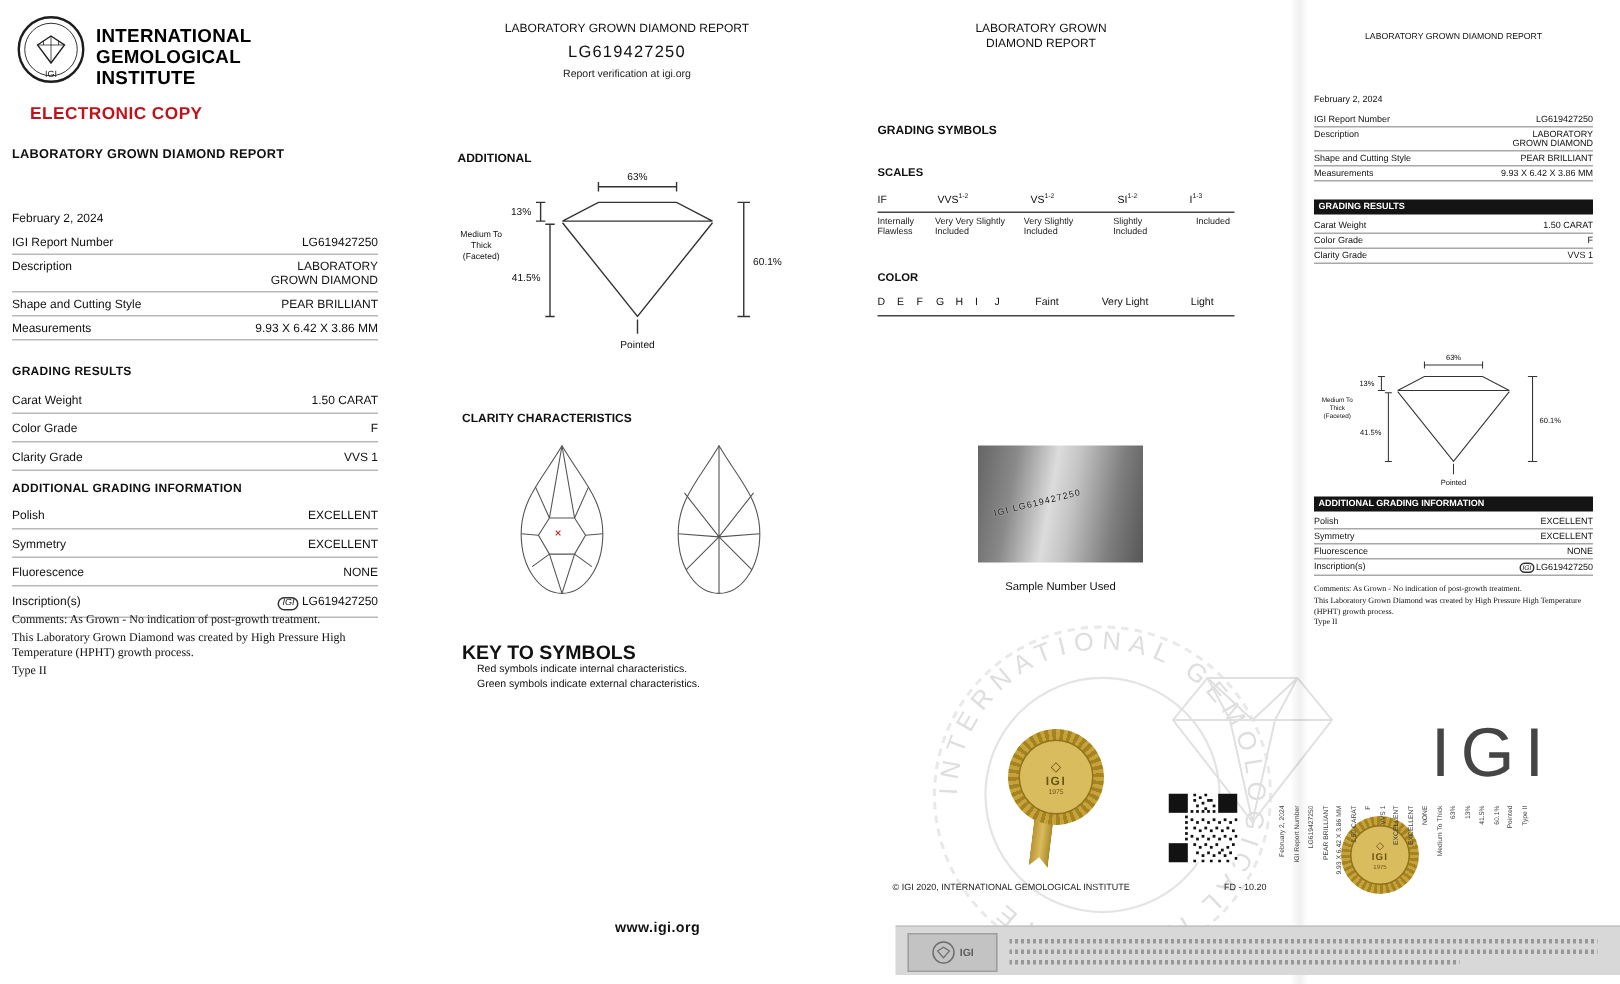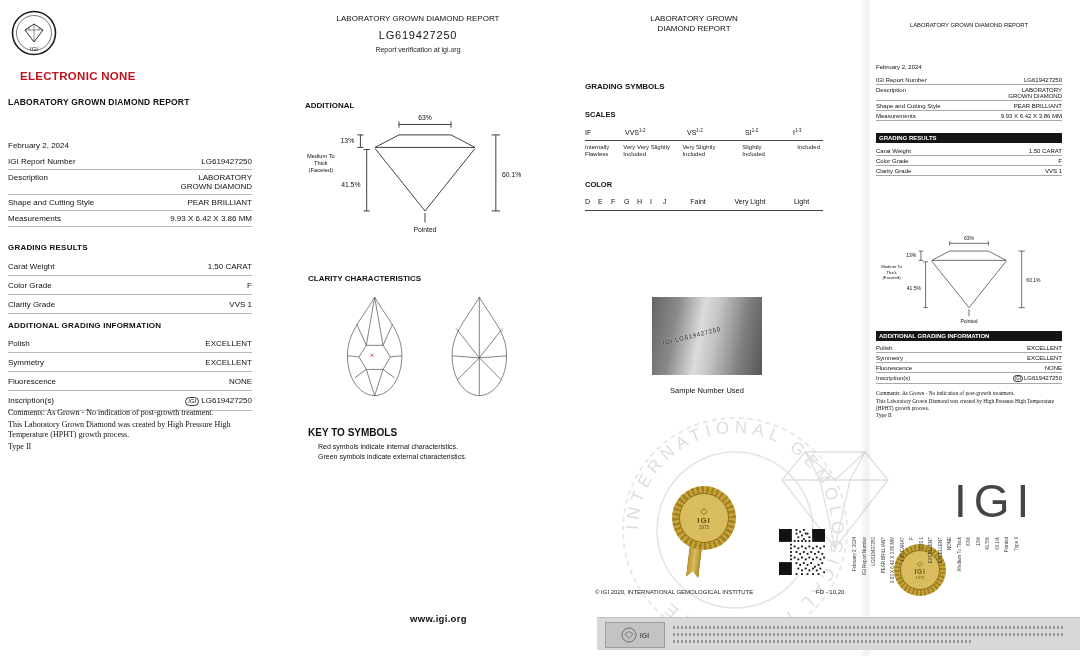--- a/index.html
+++ b/index.html
@@ -73,21 +73,26 @@
 
   <div class="abs" style="left:10px;top:9px">
     <svg width="48" height="50" viewBox="0 0 48 50">
       <circle cx="24" cy="24" r="21.5" fill="none" stroke="#1d1d1d" stroke-width="1.6"></circle>
       <circle cx="24" cy="24" r="17.5" fill="none" stroke="#1d1d1d" stroke-width="0.6"></circle>
       <path d="M15,21 L24,15 L33,21 L24,33 Z" fill="none" stroke="#1d1d1d" stroke-width="0.9"></path>
       <path d="M15,21 L33,21 M24,15 L24,33 M19,18 L19,21 M29,18 L29,21" stroke="#1d1d1d" stroke-width="0.5"></path>
       <text x="24" y="42" text-anchor="middle" font-size="6" fill="#1d1d1d">IGI</text>
     </svg>
   </div>
-  <div class="abs b" style="left:20px;top:70px;font-size:11.5px;color:#c1121c;letter-spacing:0.3px">ELECTRONIC NONE</div>
+  <div class="abs b" style="left:64px;top:17px;font-size:12.5px;line-height:14px;letter-spacing:0.2px;color:#000">
+    <div>INTERNATIONAL</div>
+    <div>GEMOLOGICAL</div>
+    <div>INSTITUTE</div>
+  </div>
+  <div class="abs b" style="left:20px;top:70px;font-size:11.5px;color:#c1121c;letter-spacing:0.3px">ELECTRONIC COPY</div>
 
   <div class="abs b" style="left:8px;top:97px;font-size:8.5px;letter-spacing:0.2px">LABORATORY GROWN DIAMOND REPORT</div>
 
   <div class="abs" style="left:8px;top:141px;font-size:8px">February 2, 2024</div>
 
   <div class="abs" style="left:8px;top:154px;width:244px">
     <div class="frow">
       <span>IGI Report Number</span>
       <span class="fvalue">LG619427250</span>
     </div>
@@ -187,21 +192,21 @@
       <path d="M50,4 C37,26 24,38 24,60 C24,82 36,98 50,98 C64,98 76,82 76,60 C76,38 63,26 50,4 Z"></path>
       <path d="M42,50 L58,50 L65,61 L58,73 L42,73 L35,61 Z"></path>
       <path d="M50,4 L42,50 M50,4 L58,50 M24,60 L35,61 M76,60 L65,61 M31,81 L42,73 M69,81 L58,73 M50,98 L42,73 M50,98 L58,73 M33,30 L42,50 M67,30 L58,50"></path>
 
       <path d="M150,4 C137,26 124,38 124,60 C124,82 136,98 150,98 C164,98 176,82 176,60 C176,38 163,26 150,4 Z"></path>
       <path d="M150,62 L150,4 M150,62 L128,34 M150,62 L124,60 M150,62 L129,83 M150,62 L150,98 M150,62 L171,83 M150,62 L176,60 M150,62 L172,34"></path>
     </g>
     <path d="M46,58 l3,3 m0,-3 l-3,3" stroke="#cc2222" stroke-width="0.7" fill="none"></path>
   </svg>
 
-  <div class="abs b" style="left:308px;top:427px;font-size:10px">KEY TO SYMBOLS</div>
+  <div class="abs b" style="left:308px;top:427px;font-size:13px">KEY TO SYMBOLS</div>
   <div class="abs" style="left:318px;top:442px;font-size:7px;line-height:9.5px;color:#111">
     <div>Red symbols indicate internal characteristics.</div>
     <div>Green symbols indicate external characteristics.</div>
   </div>
 
   <div class="abs" style="left:642px;top:14px;width:104px;text-align:center;font-size:8px;line-height:10px">LABORATORY GROWN DIAMOND REPORT</div>
 
   <div class="abs b" style="left:585px;top:82px;font-size:8px">GRADING SYMBOLS</div>
 
   <div class="abs b" style="left:585px;top:110px;font-size:7.5px">SCALES</div>

